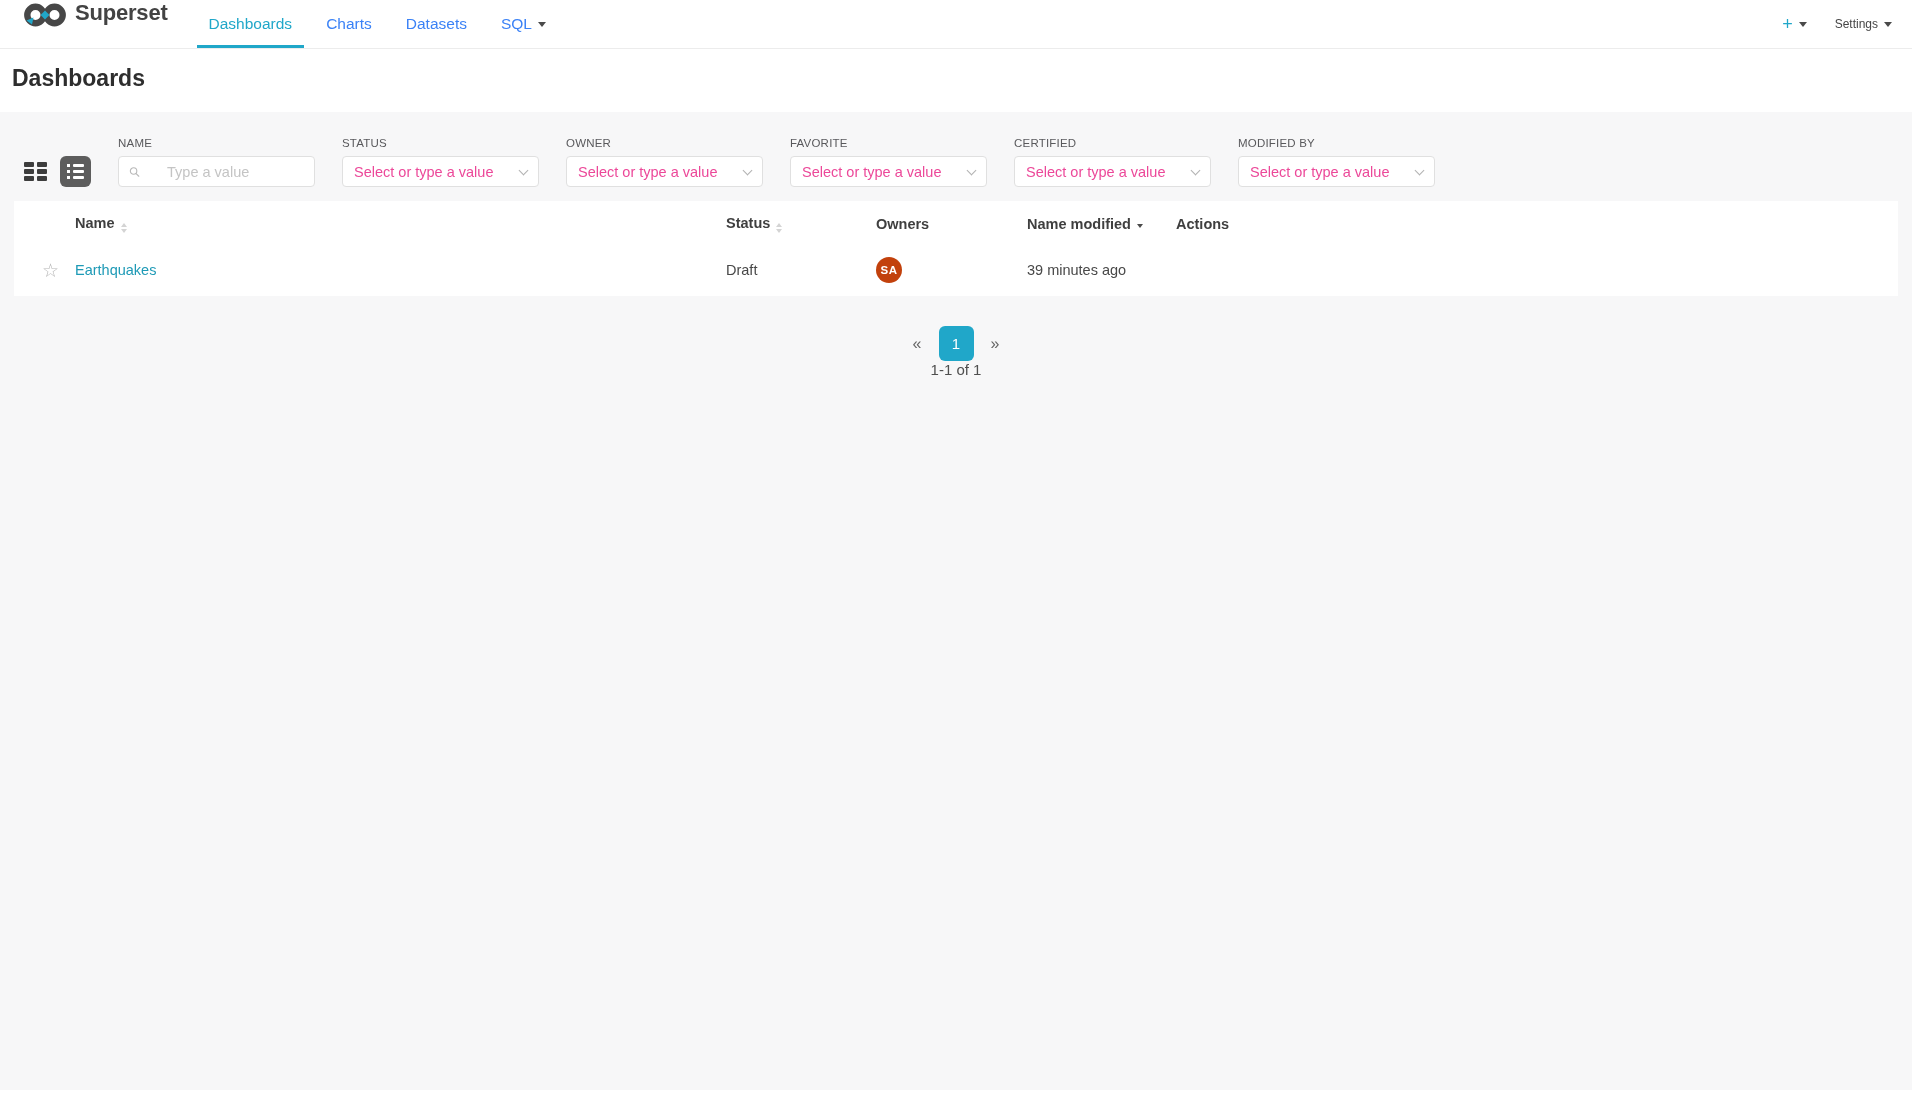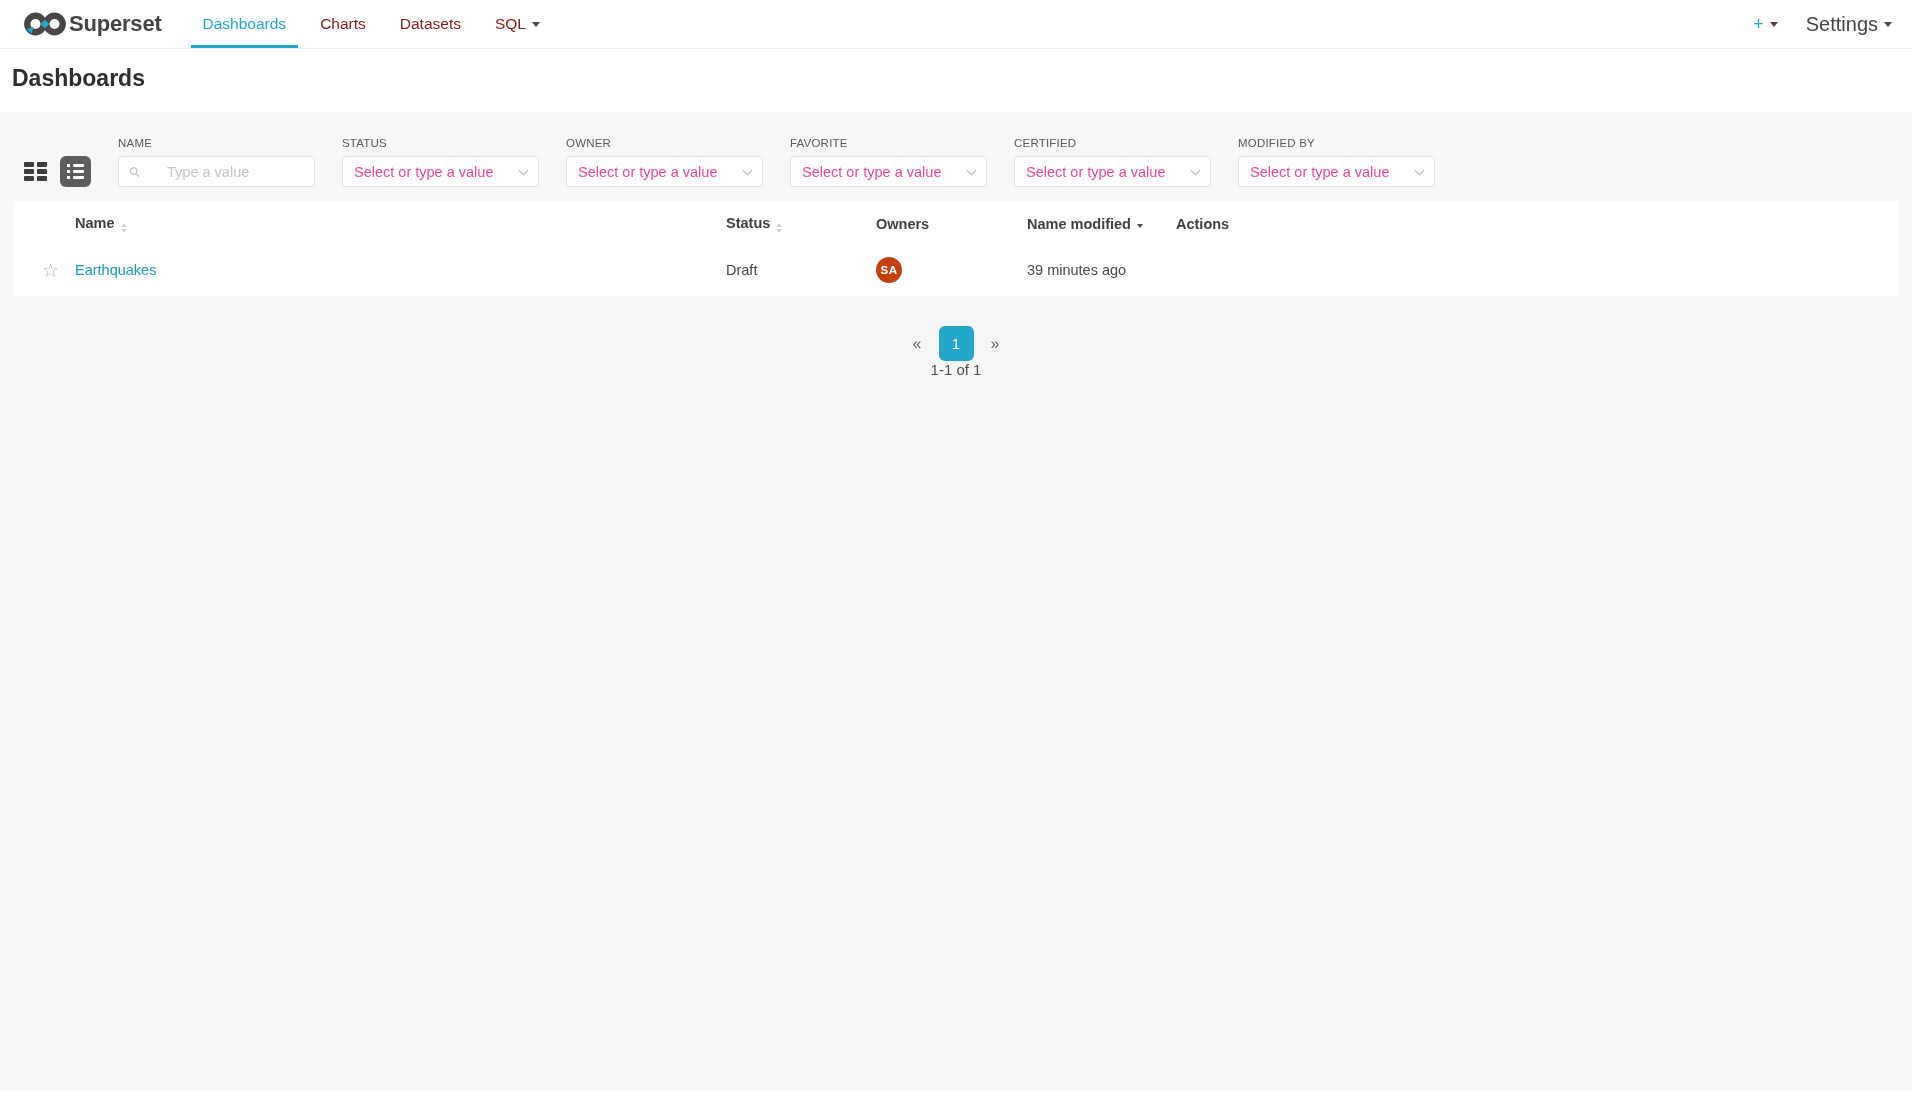--- a/index.html
+++ b/index.html
@@ -9,31 +9,31 @@
     background:#f7f7f8;
     font-family:"Liberation Sans", sans-serif;
     color:#484848;
   }
 
   
   .topnav {
     height:49px; background:#fff; display:flex; align-items:stretch;
     border-bottom:1px solid #ececec;
   }
-  .logo { display:flex; align-items:center; gap:3px; margin:0 24px 0 24px; cursor:pointer; }
+  .logo { display:flex; gap:9px; margin:0 24px 0 24px; cursor:pointer; }
   .logo-text { font-size:22px; font-weight:bold; color:#434343; letter-spacing:-0.2px; }
   .nav-items { display:flex; align-items:stretch; }
   .nav-item {
     display:flex; align-items:center; padding:0 12px; margin:0 5px;
-    font-size:15.5px; color:#7f1d1d; cursor:pointer; border-bottom:3px solid transparent; padding-top:3px;
+    font-size:15.5px; color:#3b82f6; cursor:pointer; border-bottom:3px solid transparent; padding-top:3px;
   }
   .nav-item.active { color:#20a7c9; border-bottom-color:#20a7c9; }
   .nav-right { margin-left:auto; display:flex; align-items:center; gap:28px; padding-right:20px; }
   .nav-plus { color:#20a7c9; font-size:18px; display:flex; align-items:center; cursor:pointer; }
-  .nav-settings { font-size:20px; color:#454545; display:flex; align-items:center; cursor:pointer; }
+  .nav-settings { font-size:12px; color:#454545; display:flex; align-items:center; cursor:pointer; }
   .caret {
     width:0; height:0; margin-left:6px; display:inline-block;
     border-left:4px solid transparent; border-right:4px solid transparent;
     border-top:5px solid #4a4a4a;
   }
 
   
   .page-header {
     background:#fff; padding:16px 15px 20px 12px;
     display:flex; align-items:center;

